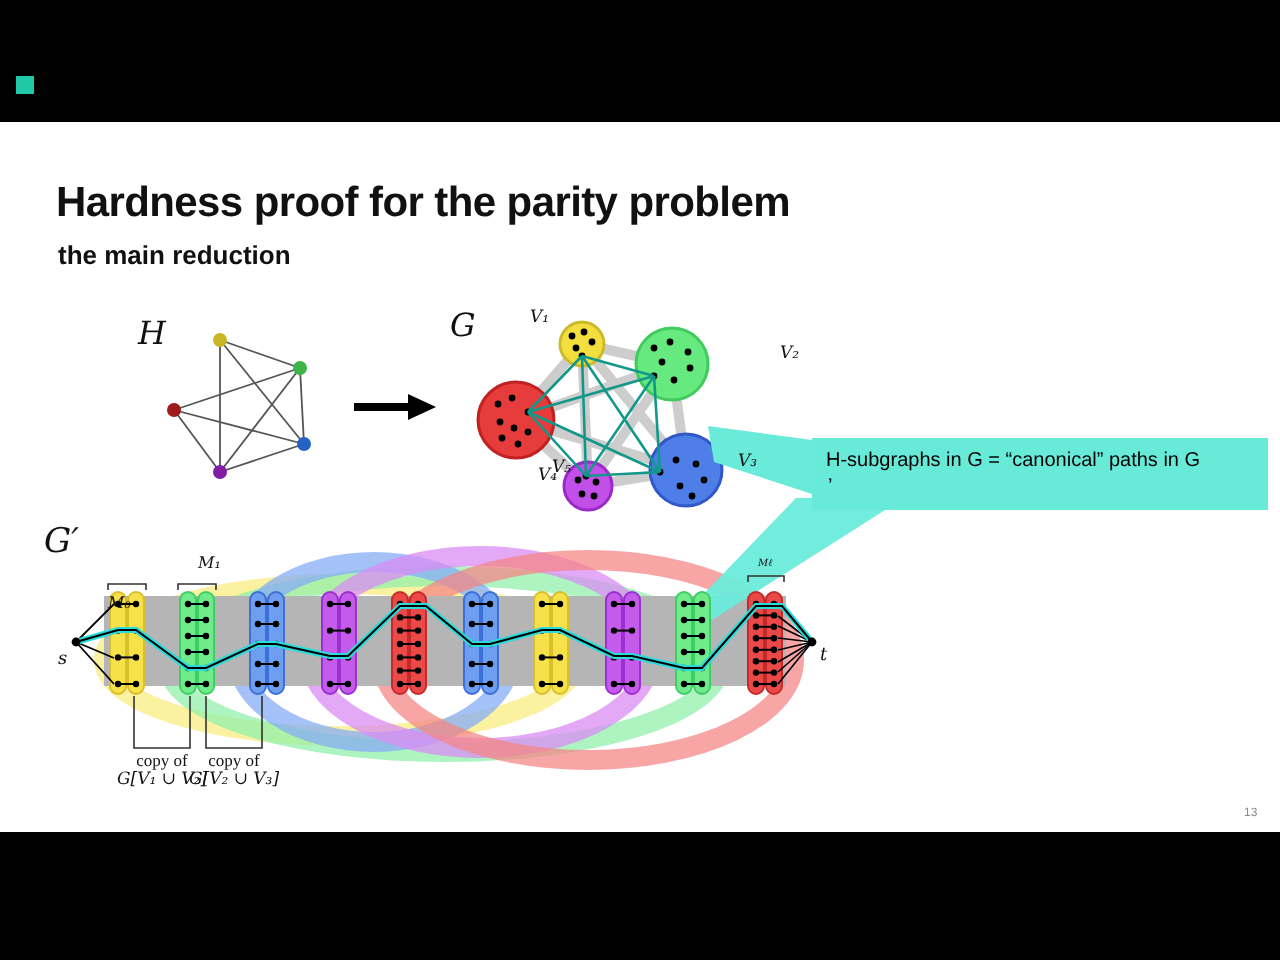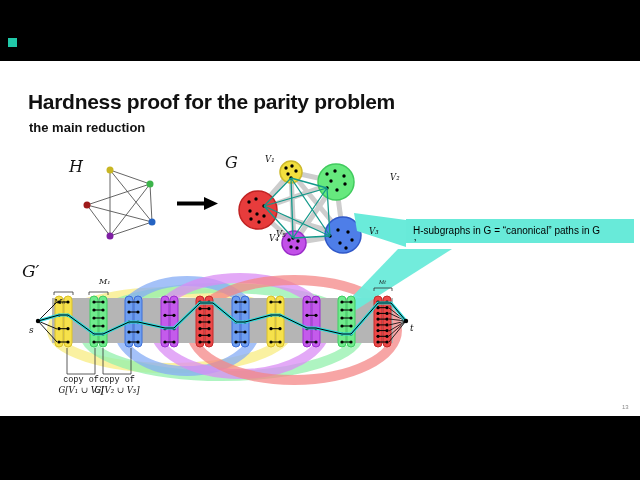--- a/index.html
+++ b/index.html
@@ -4,23 +4,23 @@
 <style>
   html,body{margin:0;padding:0;background:#000;}
   #frame{position:relative;width:640px;height:480px;background:#000;overflow:hidden;
          font-family:"Liberation Sans",sans-serif;}
   #slide{position:absolute;left:0;top:61px;width:640px;height:355px;background:#ffffff;}
   #gfx{position:absolute;left:0;top:0;width:640px;height:480px;}
   .txt{position:absolute;line-height:1;white-space:nowrap;color:#111;}
   .title{font-size:21px;font-weight:bold;letter-spacing:-0.3px;}
   .subtitle{font-size:13px;font-weight:bold;}
   .math{font-family:"DejaVu Serif",serif;font-style:italic;}
-  .mathup{font-family:Liberation Mono, monospace;font-style:normal;text-align:right;}
+  .mathup{font-family:Liberation Serif, serif;font-style:normal;text-align:right;}
   .center{transform:translateX(-50%);}
-  #callout{position:absolute;left:406px;top:219px;width:228px;height:24px;background:#68EAD9;}
+  #callout{position:absolute;left:406px;top:219px;width:228px;height:36px;background:#68EAD9;}
   .callout-line1{position:absolute;left:7px;top:6px;font-size:10px;color:#000;}
   .callout-line2{position:absolute;left:8px;top:19px;font-size:10px;color:#000;}
   #corner-marker{position:absolute;left:8px;top:38px;width:9px;height:9px;background:#21C8A8;}
   #page-num{font-size:6px;color:#8a8a8a;}
 </style>
 </head>
 <body>
 
 <div id="frame">
   <div id="corner-marker"></div>

